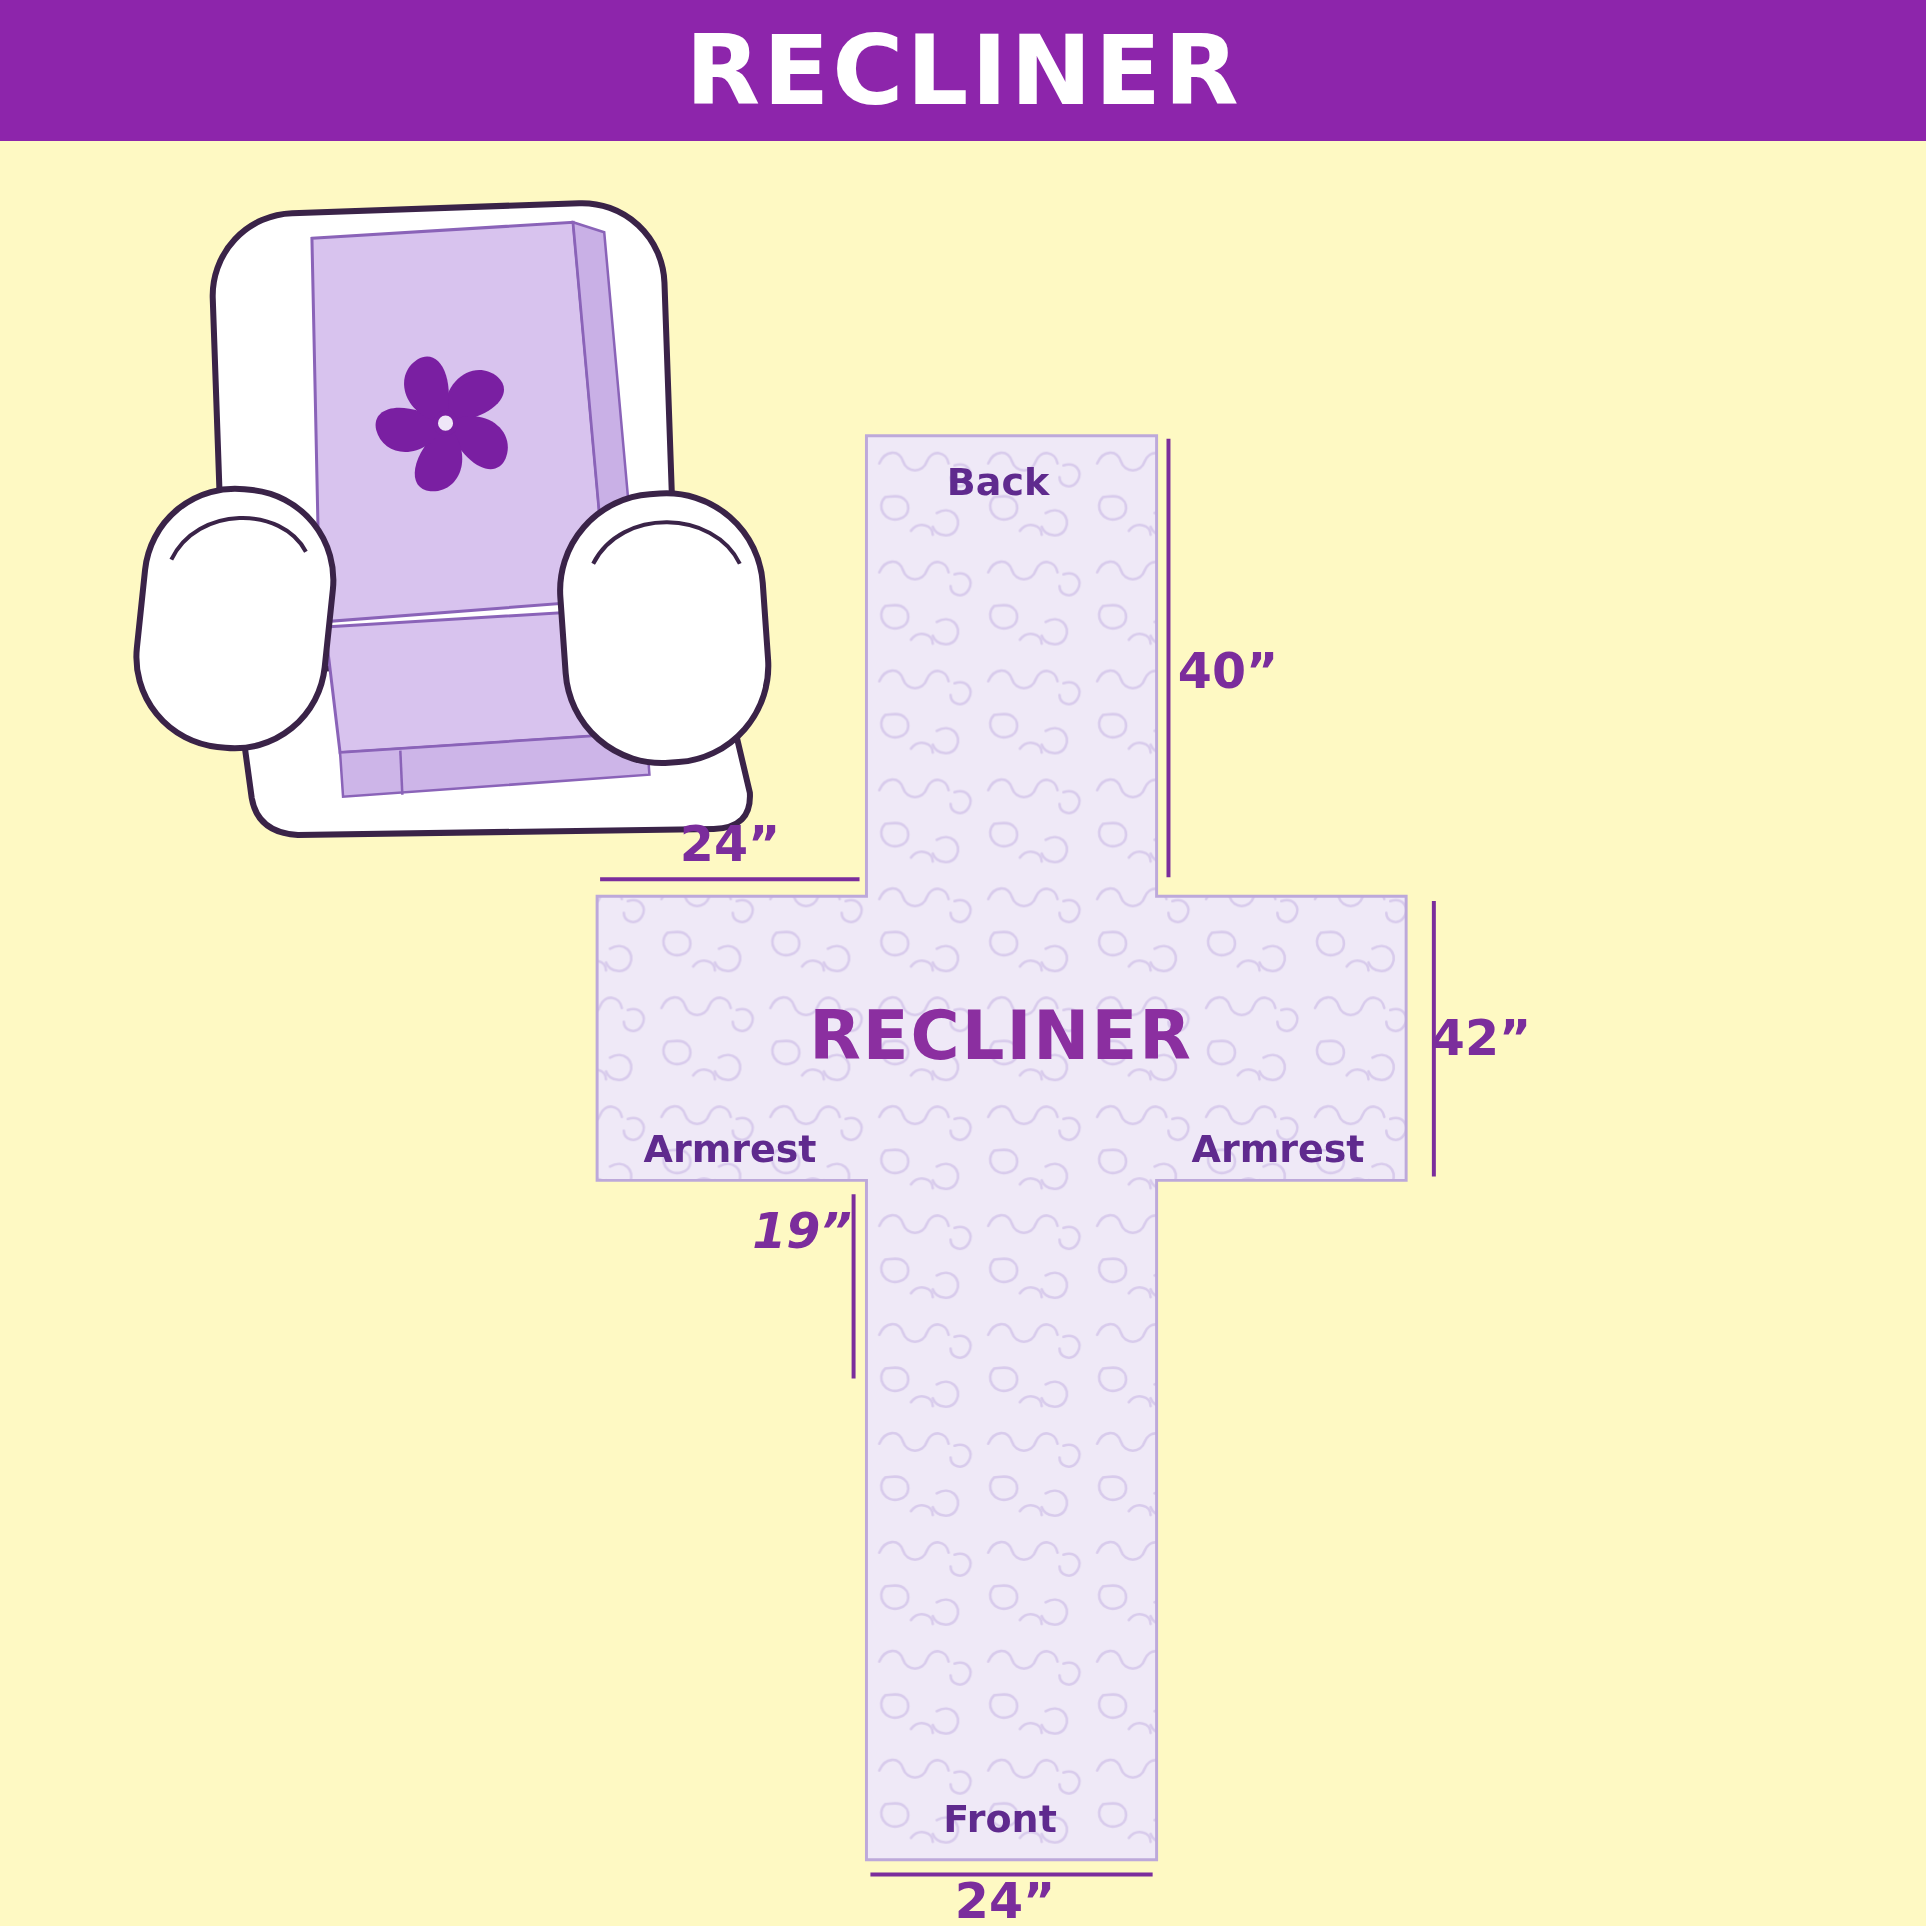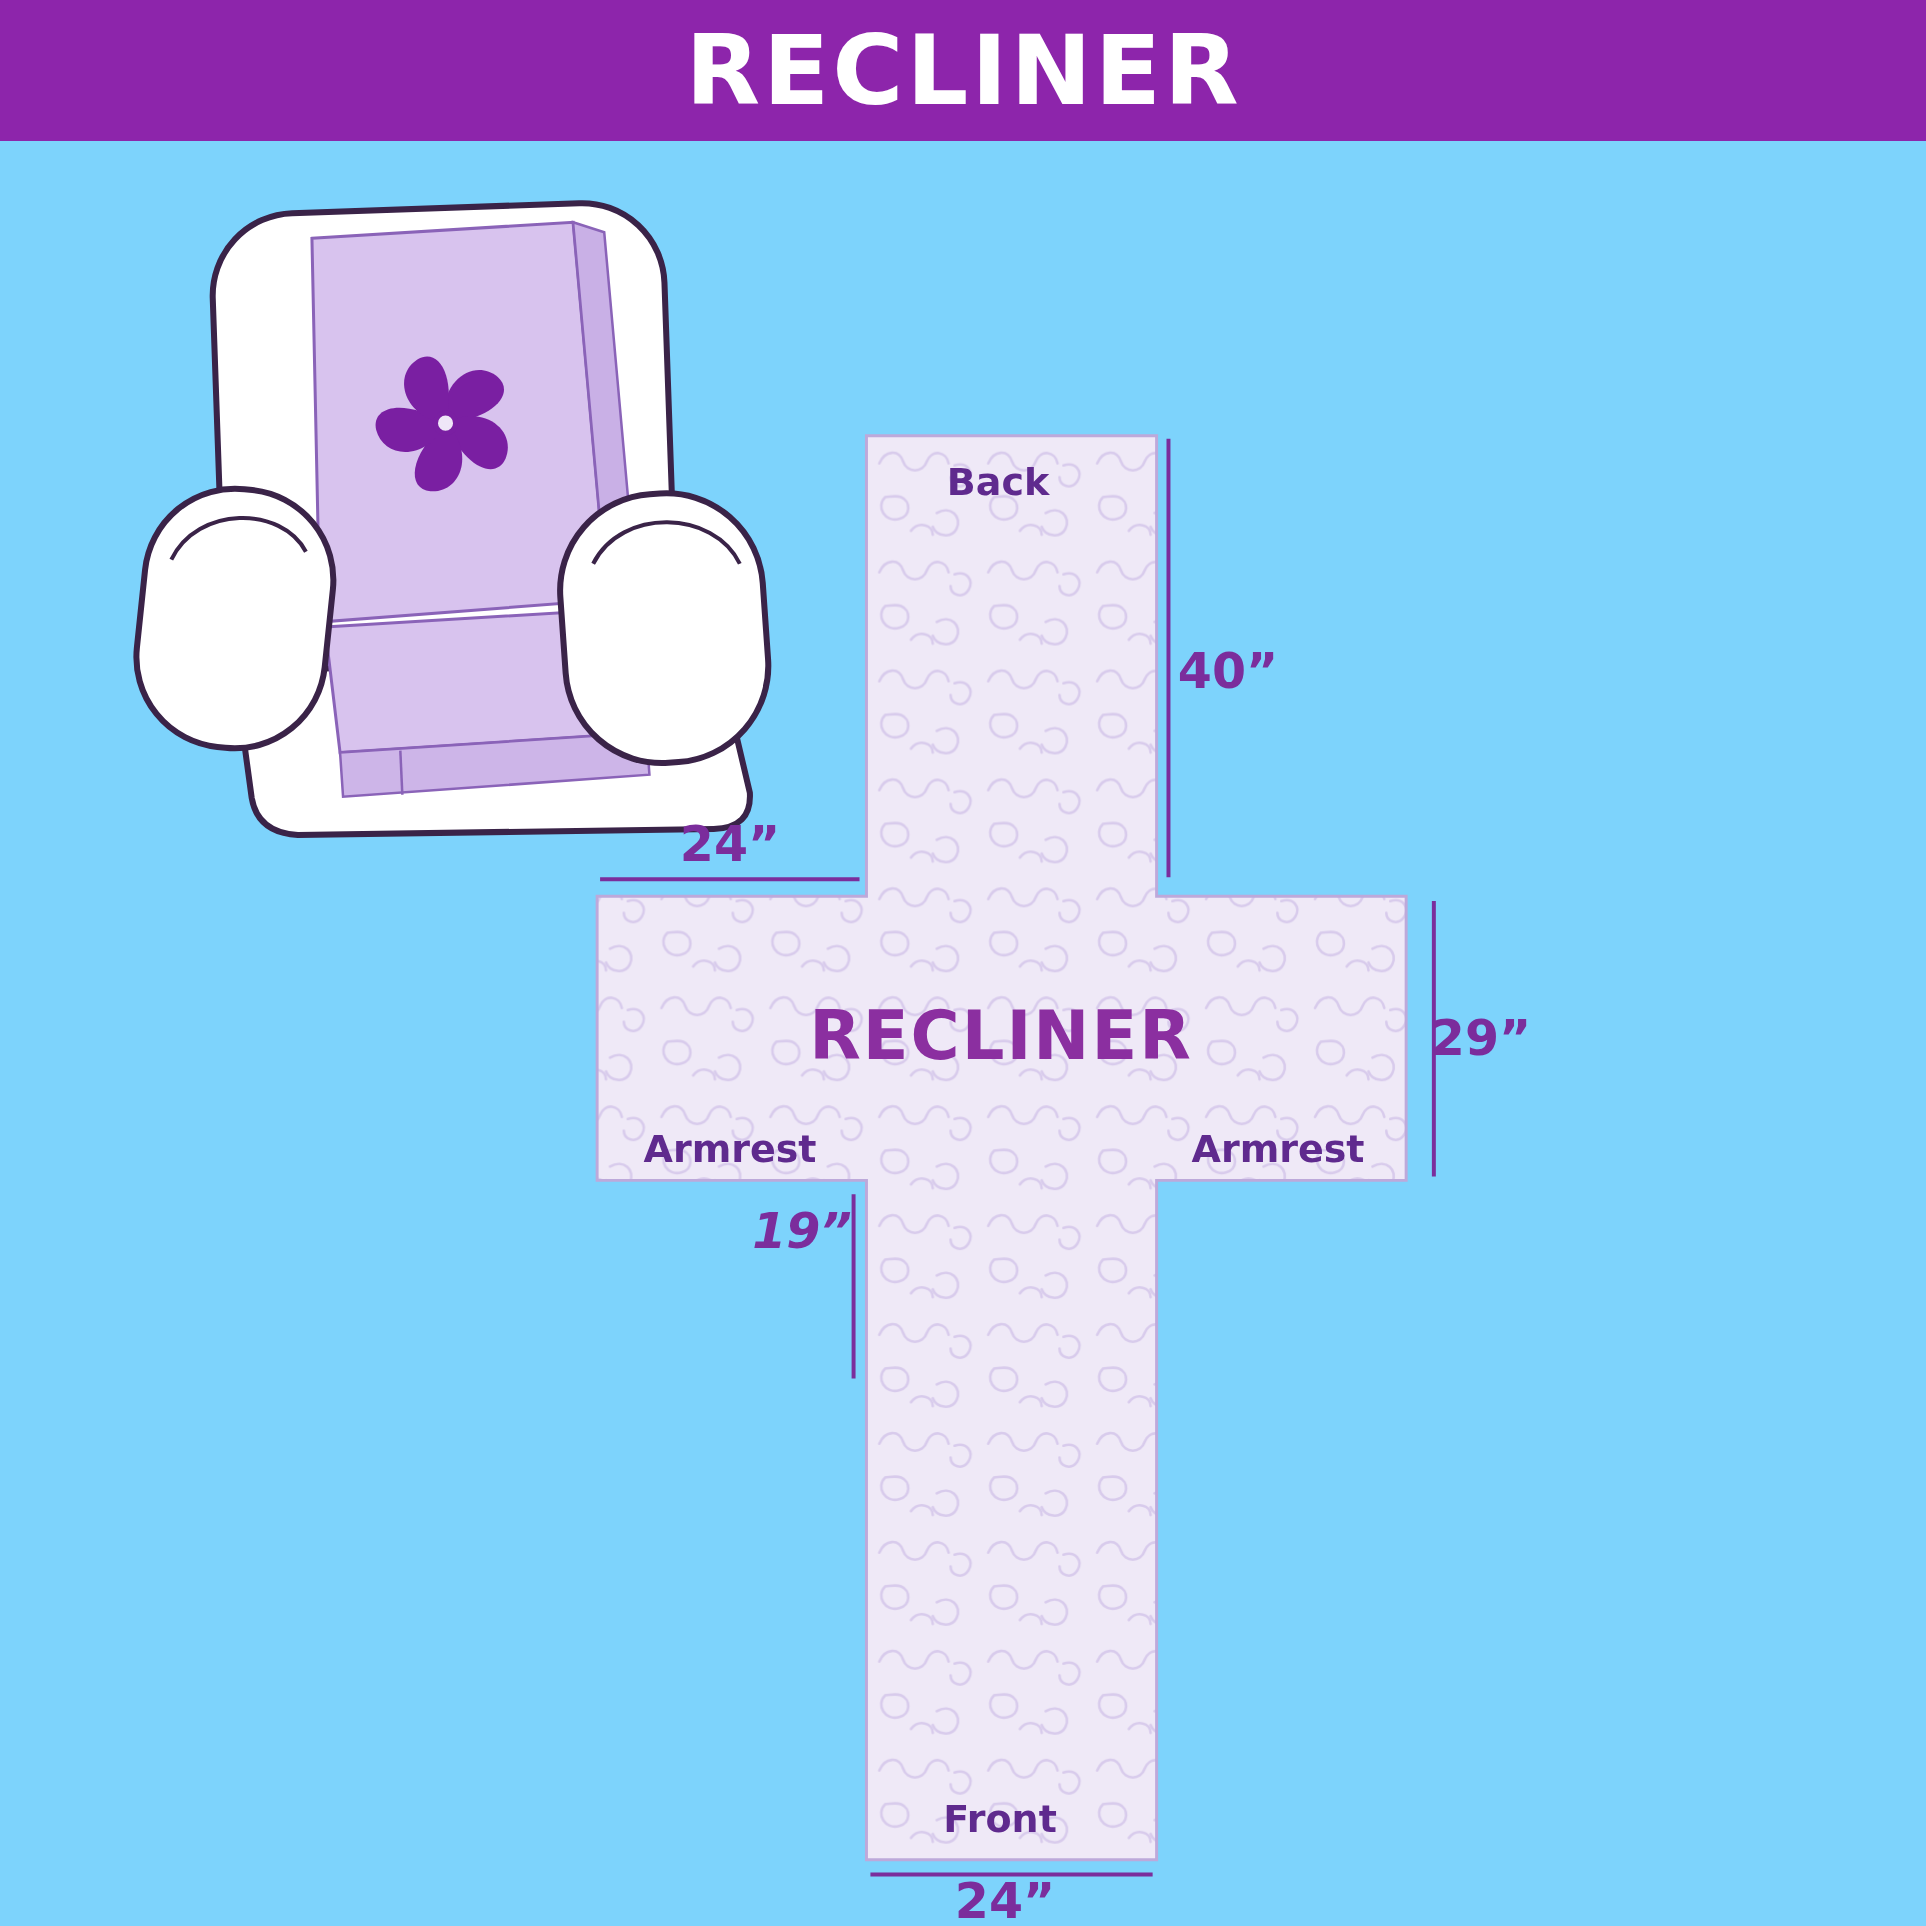--- a/index.html
+++ b/index.html
@@ -1,19 +1,19 @@
 <!DOCTYPE html>
 <html><head>
 <meta charset="utf-8">
 <style>
   * { margin:0; padding:0; box-sizing:border-box; }
   html,body { background:#ffffff; }
   .page {
     position:relative; width:1927px; height:1927px;
-    background:#7dd3fc; overflow:hidden;
+    background:#fef9c3; overflow:hidden;
     font-family:"DejaVu Sans","Liberation Sans",sans-serif;
   }
   .banner {
     position:absolute; top:0; left:0; width:1927px; height:141px;
     background:#8d25ab; display:flex; align-items:center; justify-content:center;
   }
   .banner h1 {
     color:#ffffff; font-size:97px; font-weight:bold; letter-spacing:3px;
     line-height:1;
   }
@@ -91,19 +91,19 @@
     <line x1="862" y1="1206" x2="862" y2="1392" stroke="#7b2d9c" stroke-width="4"></line>
     <line x1="879" y1="1893" x2="1164" y2="1893" stroke="#7b2d9c" stroke-width="4"></line>
   </svg>
 
   <span class="lbl section-lbl" style="left:998px; top:482px;">Back</span>
   <span class="lbl dim-lbl" style="left:1228px; top:655px;margin-top:16px;">40”</span>
   <span class="lbl dim-lbl" style="left:730px; top:844px;">24”</span>
   <span class="lbl center-lbl" style="left:1001px; top:1036px;">RECLINER</span>
   <span class="lbl section-lbl" style="left:730px; top:1149px;">Armrest</span>
   <span class="lbl section-lbl" style="left:1278px; top:1149px;">Armrest</span>
-  <span class="lbl dim-lbl" style="left:1481px; top:1038px;">29”</span>
+  <span class="lbl dim-lbl" style="left:1481px; top:1038px;">42”</span>
   <span class="lbl dim-lbl" style="left:802px; top:1231px;font-style:italic;">19”</span>
   <span class="lbl section-lbl" style="left:1000px; top:1819px;">Front</span>
   <span class="lbl dim-lbl" style="left:1005px; top:1901px;">24”</span>
 
 </div>
 
 
 </body></html>

